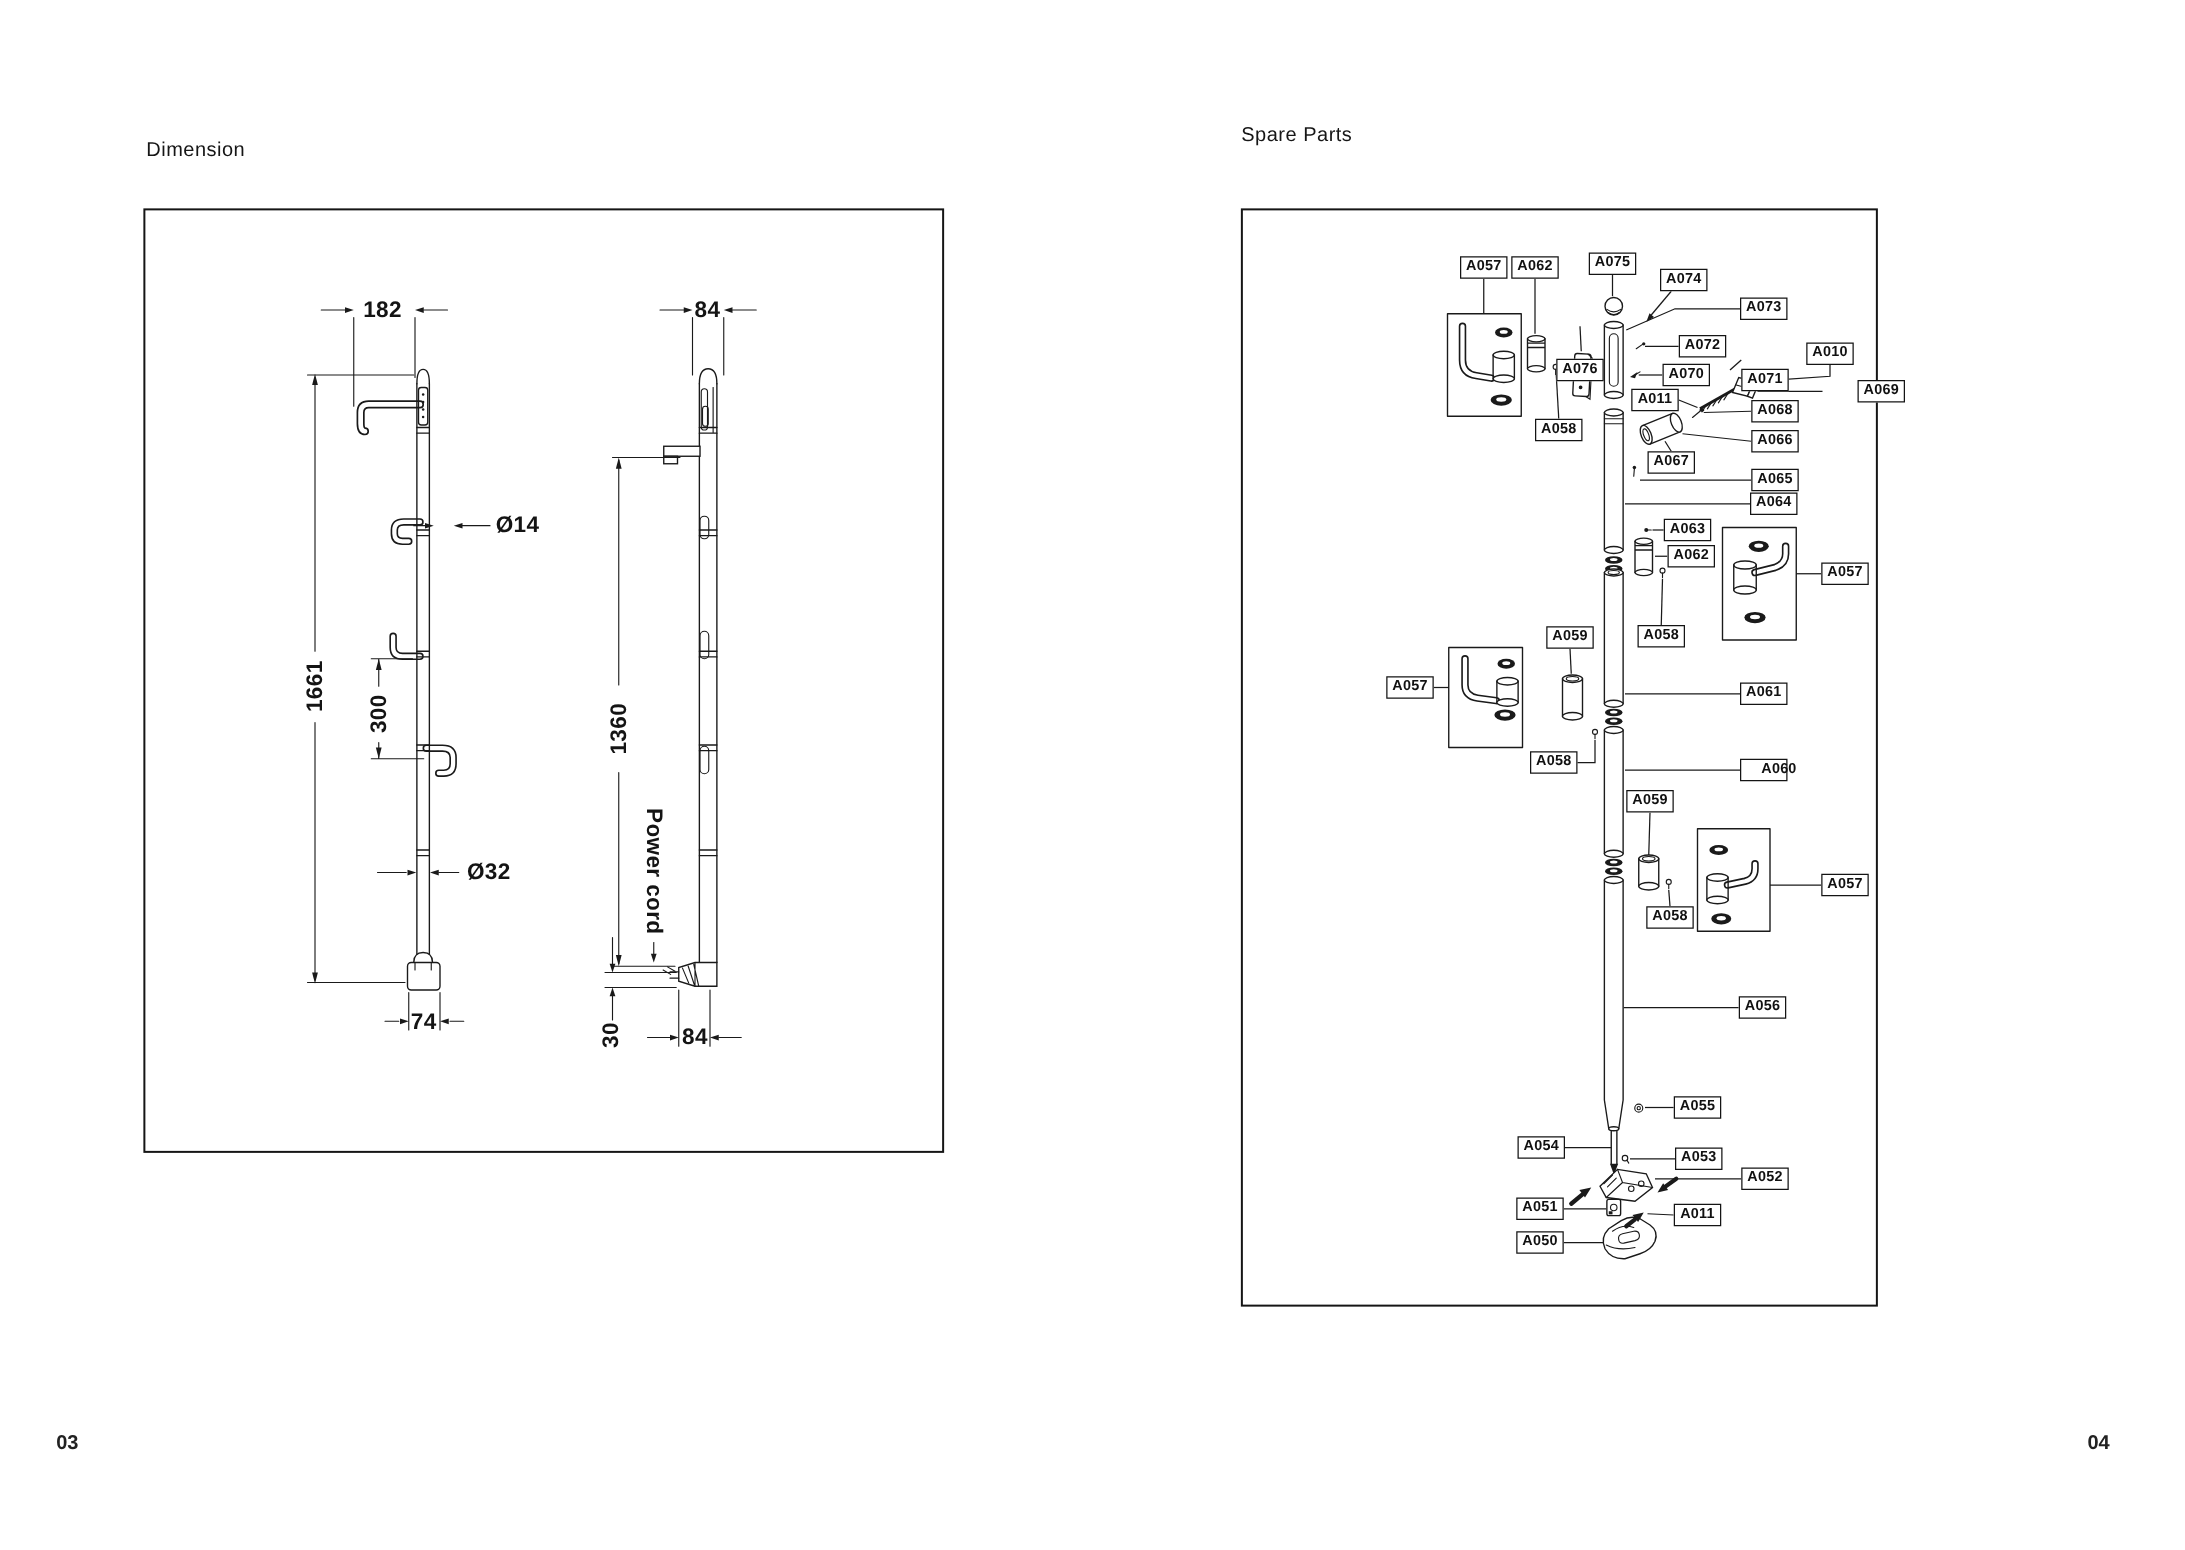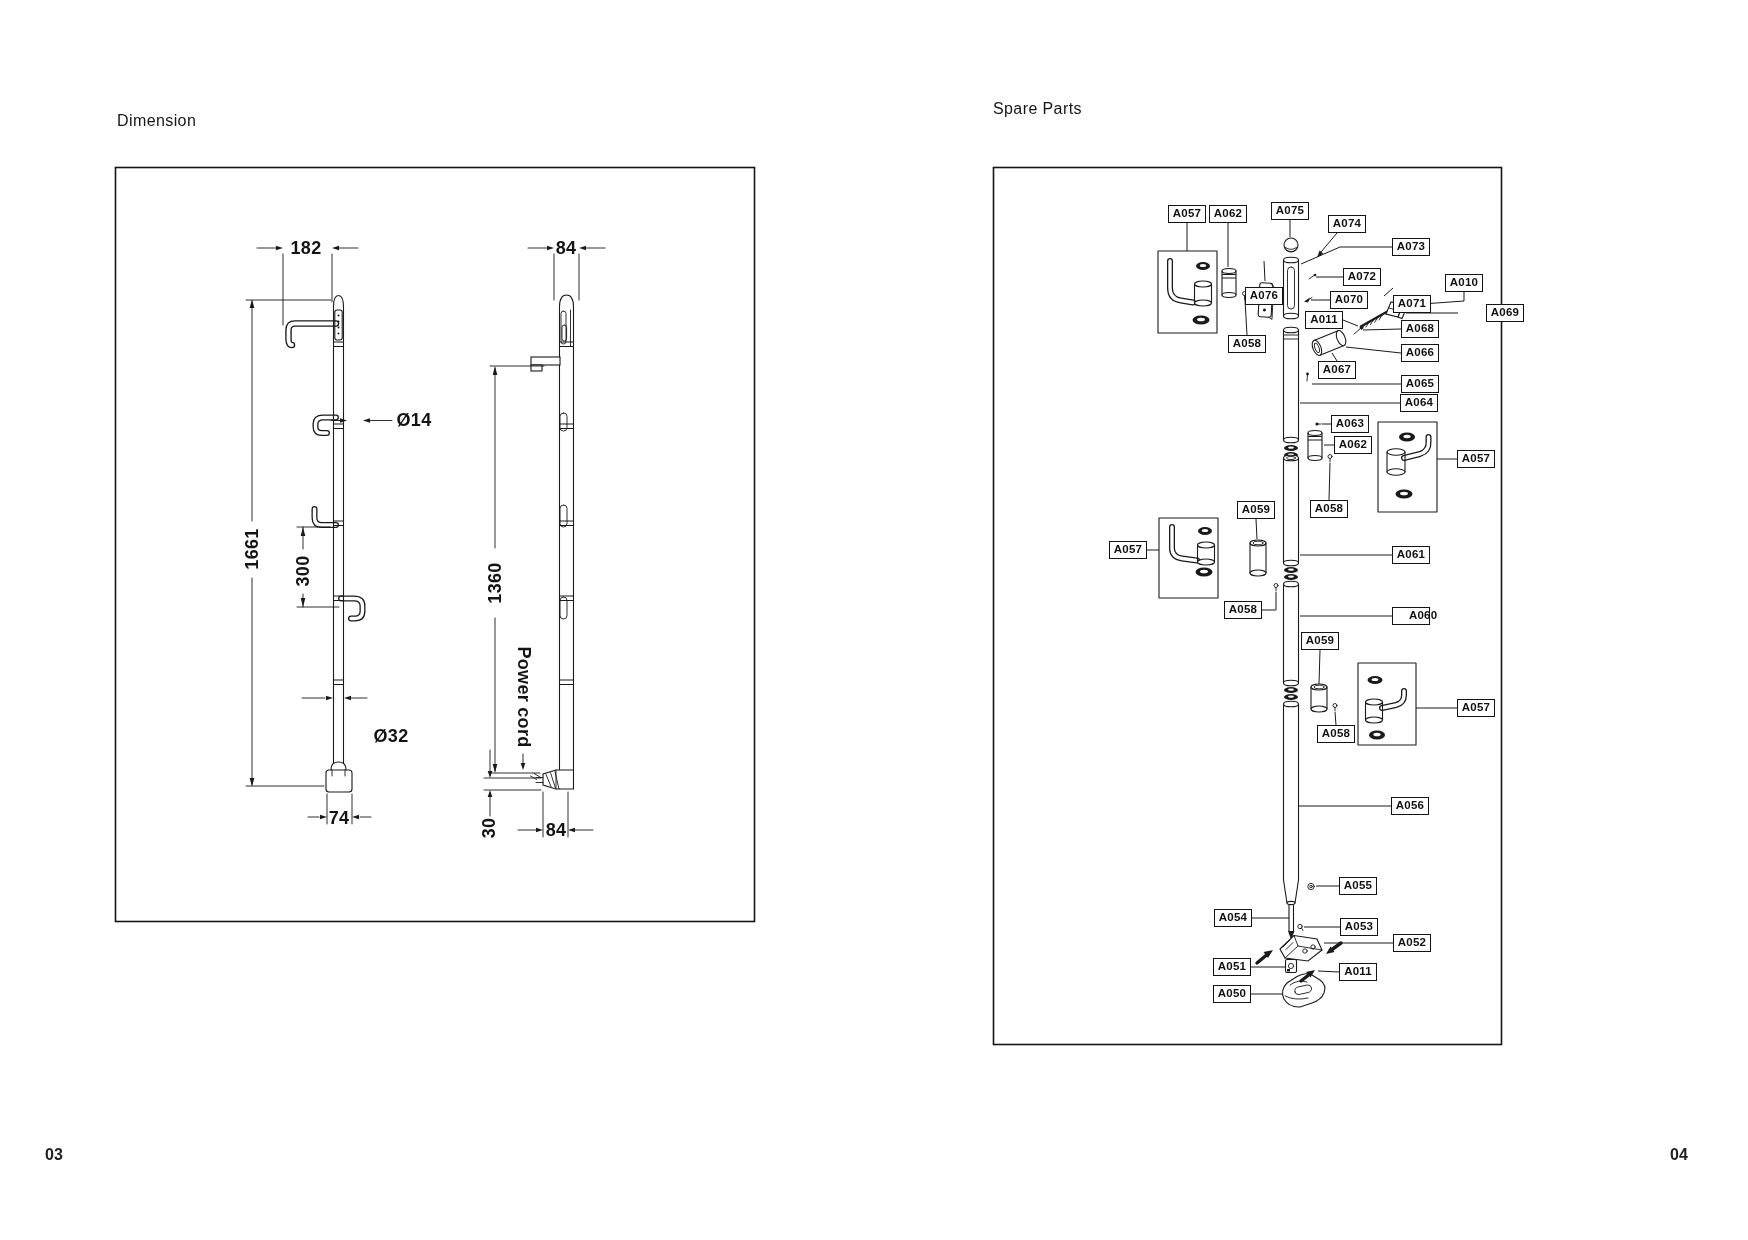--- a/index.html
+++ b/index.html
@@ -354,21 +354,21 @@
 </svg>
 
 <div class="panel-title" style="left:117px;top:112px;">Dimension</div>
 <div class="panel-title" style="left:993px;top:100px;text-align:right;">Spare Parts</div>
 
 <div class="dim-text" style="left:306px;top:248px;">182</div>
 <div class="dim-text" style="left:566px;top:248px;">84</div>
 <div class="dim-text" style="left:414px;top:420px;text-align:center;">Ø14</div>
 <div class="dim-text rot-ccw" style="left:252px;top:549px;">1661</div>
 <div class="dim-text rot-ccw" style="left:303px;top:571px;">300</div>
-<div class="dim-text" style="left:391px;top:698px;margin-top:38px;">Ø32</div>
+<div class="dim-text" style="left:391px;top:698px;">Ø32</div>
 <div class="dim-text" style="left:339px;top:818px;">74</div>
 <div class="dim-text rot-ccw" style="left:495px;top:583px;">1360</div>
 <div class="dim-text rot-cw" style="left:523px;top:697px;">Power cord</div>
 <div class="dim-text rot-ccw" style="left:489px;top:828px;">30</div>
 <div class="dim-text" style="left:556px;top:830px;">84</div>
 
 <div id="labels-host">
     <div class="part-label" style="left: 1168px; top: 205px;">A057</div>
     <div class="part-label" style="left: 1209px; top: 205px;">A062</div>
     <div class="part-label" style="left: 1271px; top: 202px;">A075</div>

